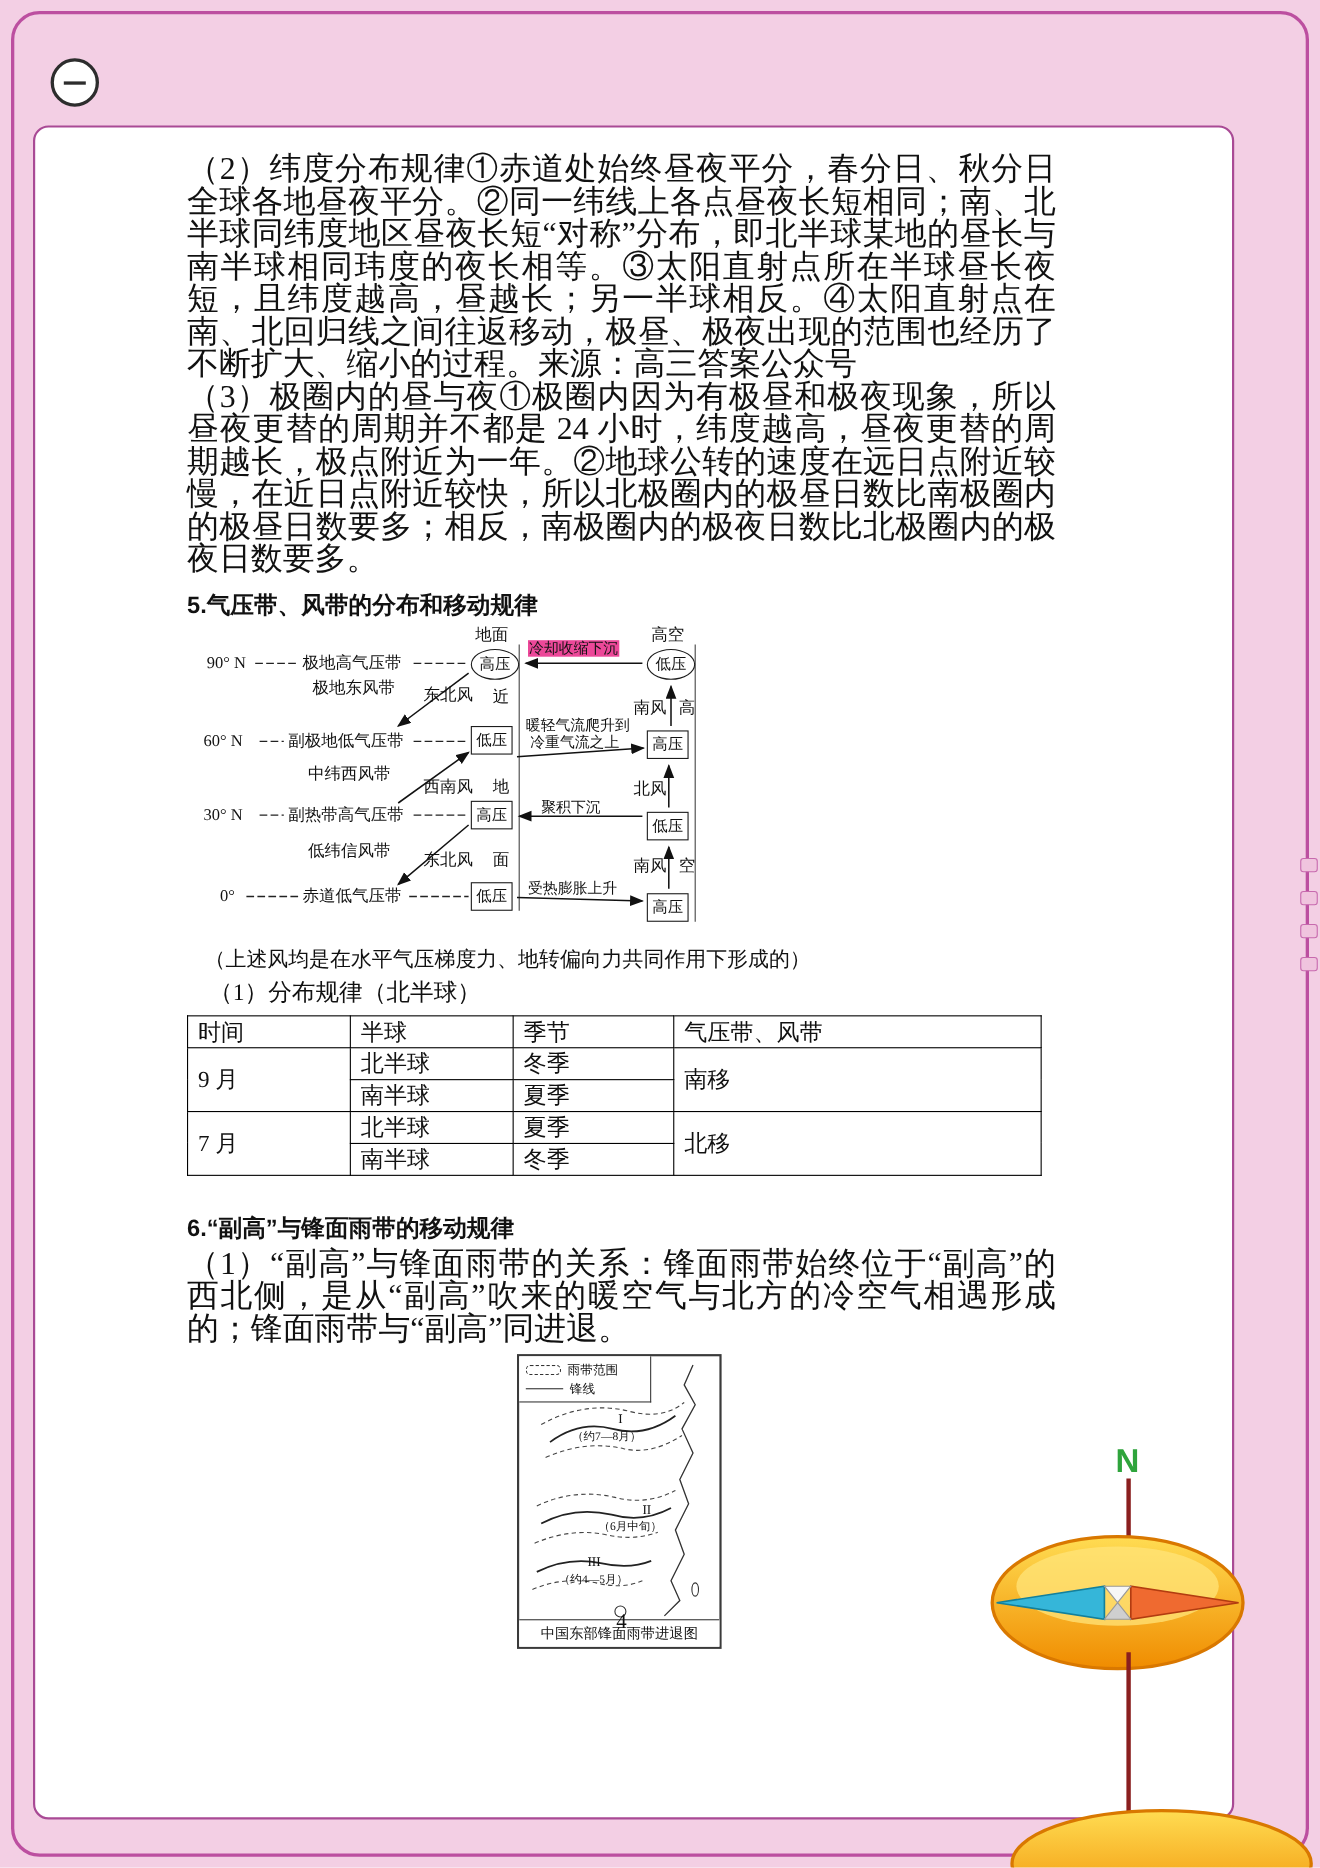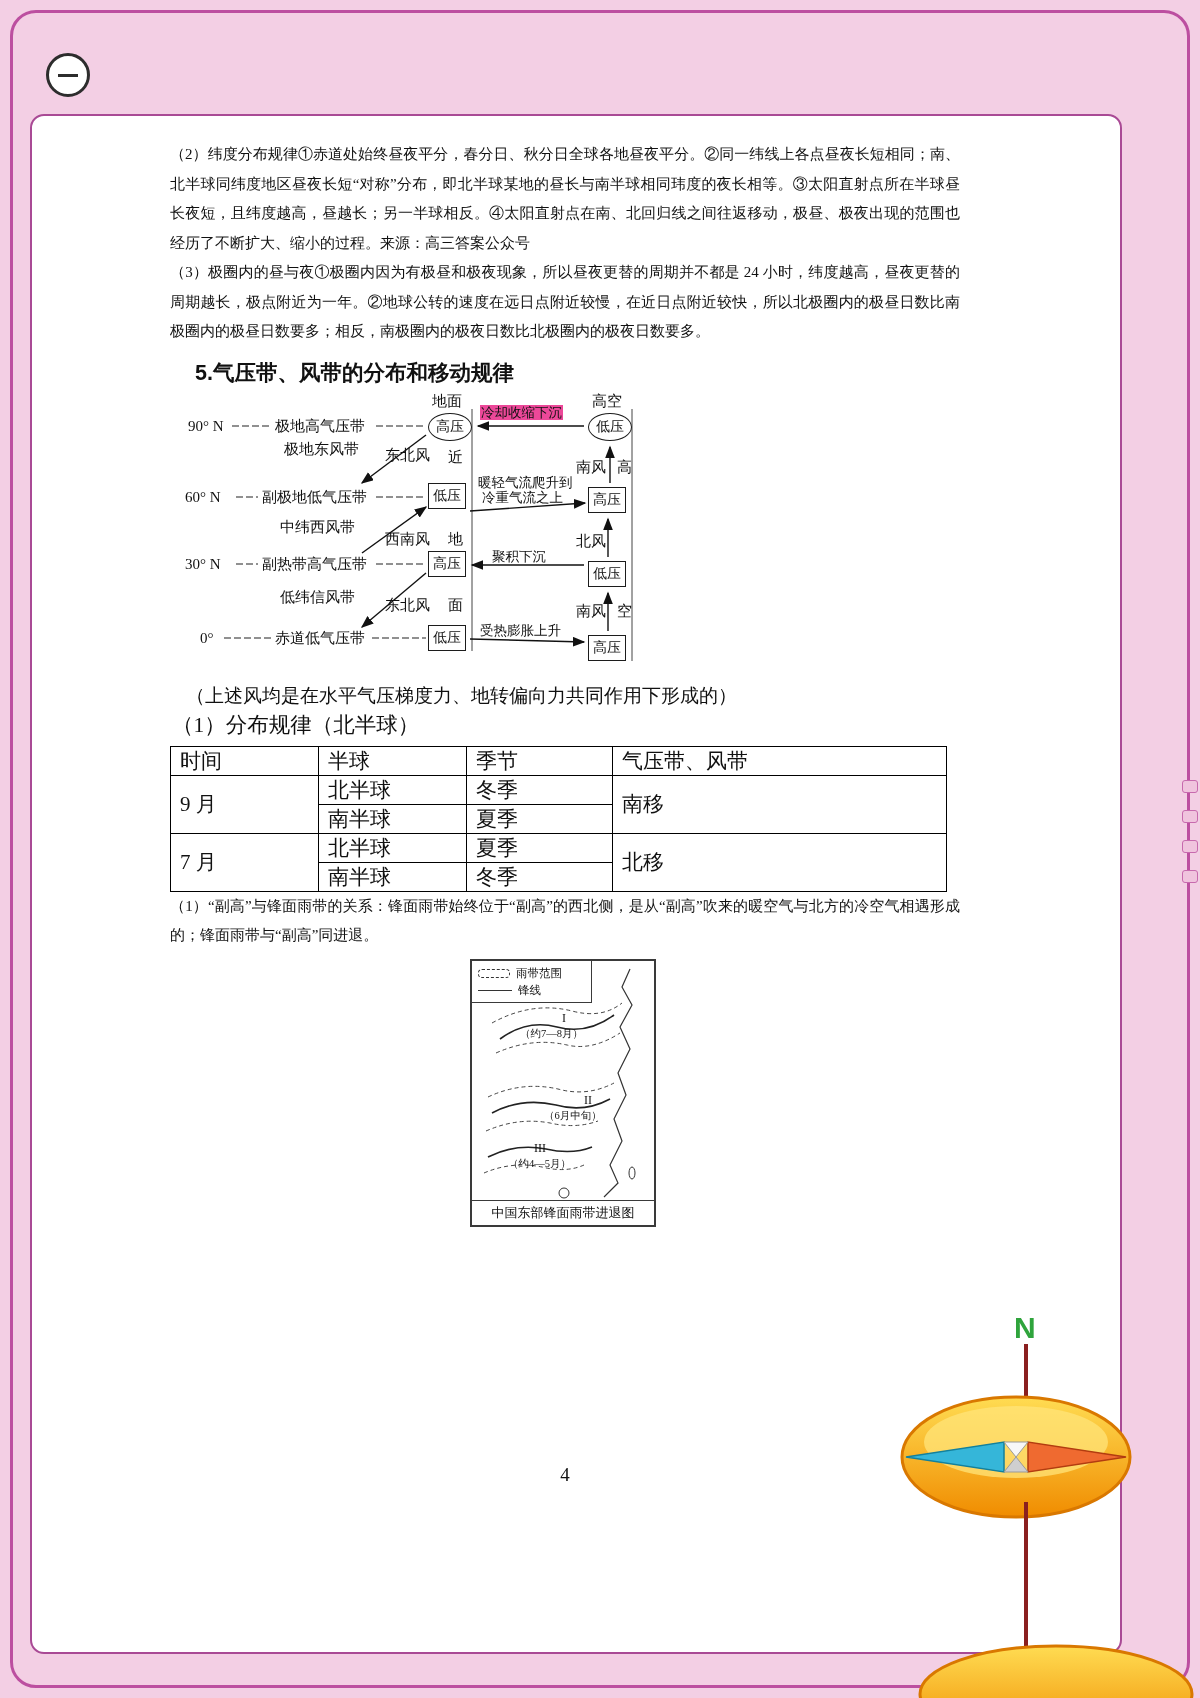--- a/index.html
+++ b/index.html
@@ -8,24 +8,24 @@
   .page { position:relative; width:1200px; height:1698px; background:#f3cfe4; overflow:hidden; }
   .frame { position:absolute; left:10px; top:10px; right:10px; bottom:10px;
            border:3px solid #bc4fa0; border-radius:26px; pointer-events:none; }
   .minus-badge { position:absolute; left:46px; top:53px; width:44px; height:44px;
                  background:#fff; border:3px solid #2d2d2d; border-radius:50%;
                  display:flex; align-items:center; justify-content:center; z-index:3; }
   .minus-badge .bar { width:20px; height:3px; background:#2d2d2d; }
   .content { position:absolute; left:30px; top:114px; width:1092px; height:1540px;
              background:#fff; border:2px solid #a94a95; border-radius:14px;
              padding:24px 160px 0 138px; z-index:1; }
-  .bodytext { font-size:15px; line-height:29.5px; text-align:justify; }
+  .bodytext { font-size:29px; line-height:29.5px; text-align:justify; }
   .h-bold { font-family:"Liberation Sans","DejaVu Sans",sans-serif; font-weight:bold;
             font-size:21.5px; line-height:28px; }
-  .h5 { margin:12px 0 2px 25px; }
+  .h5 { margin:12px 0 2px 0; }
   .h6 { margin:34px 0 4px 0; }
   .sub-line { font-size:21.5px; line-height:29px; margin-top:2px; }
 
   
   .circ { position:relative; width:500px; height:282px; margin:6px 0 0 10px; }
   .circ svg.bg { position:absolute; left:0; top:0; z-index:0; }
   .dl { position:absolute; font-size:15px; line-height:1.15; white-space:nowrap; z-index:2; }
   .dl.sm { font-size:13.5px; }
   .dl.wbg { background:#ec4899; padding:0 1px; }
   .pbox { position:absolute; width:38px; height:26px; border:1.5px solid #1c1c1c; background:#fff;
@@ -177,21 +177,21 @@
           <span>低压</span>
         </div>
       <span class="dl sm" style="left:300px;top:230px">受热膨胀上升</span>
       <div class="pbox" style="left:408px;top:242px">
           <span>高压</span>
         </div>
     </div>
 
     <div class="diag-cap">（上述风均是在水平气压梯度力、地转偏向力共同作用下形成的）</div>
 
-    <div class="sub-line" style="margin-left:2px">（1）分布规律（北半球）</div>
+    <div class="sub-line" style="margin-left:20px">（1）分布规律（北半球）</div>
 
     <table class="mv">
       <tbody>
           <tr>
         <th class="c-time">时间</th>
         <th class="c-hemi">半球</th>
         <th class="c-season">季节</th>
         <th class="c-belt">气压带、风带</th>
       </tr>
       <tr>
@@ -210,20 +210,21 @@
         <td>夏季</td>
         <td rowspan="2">北移</td>
       </tr>
       <tr>
         <td>南半球</td>
         <td>冬季</td>
       </tr>
     </tbody>
       </table>
 
+    <div class="h-bold h6">6.“副高”与锋面雨带的移动规律</div>
     <p class="bodytext">（1）“副高”与锋面雨带的关系：锋面雨带始终位于“副高”的西北侧，是从“副高”吹来的暖空气与北方的冷空气相遇形成的；锋面雨带与“副高”同进退。</p>
 
     <div class="mapbox">
       <div class="map-legend">
         <div class="legrow">
           <span class="samp-dash"></span>
           <span>雨带范围</span>
         </div>
         <div class="legrow">
           <span class="samp-solid"></span>

